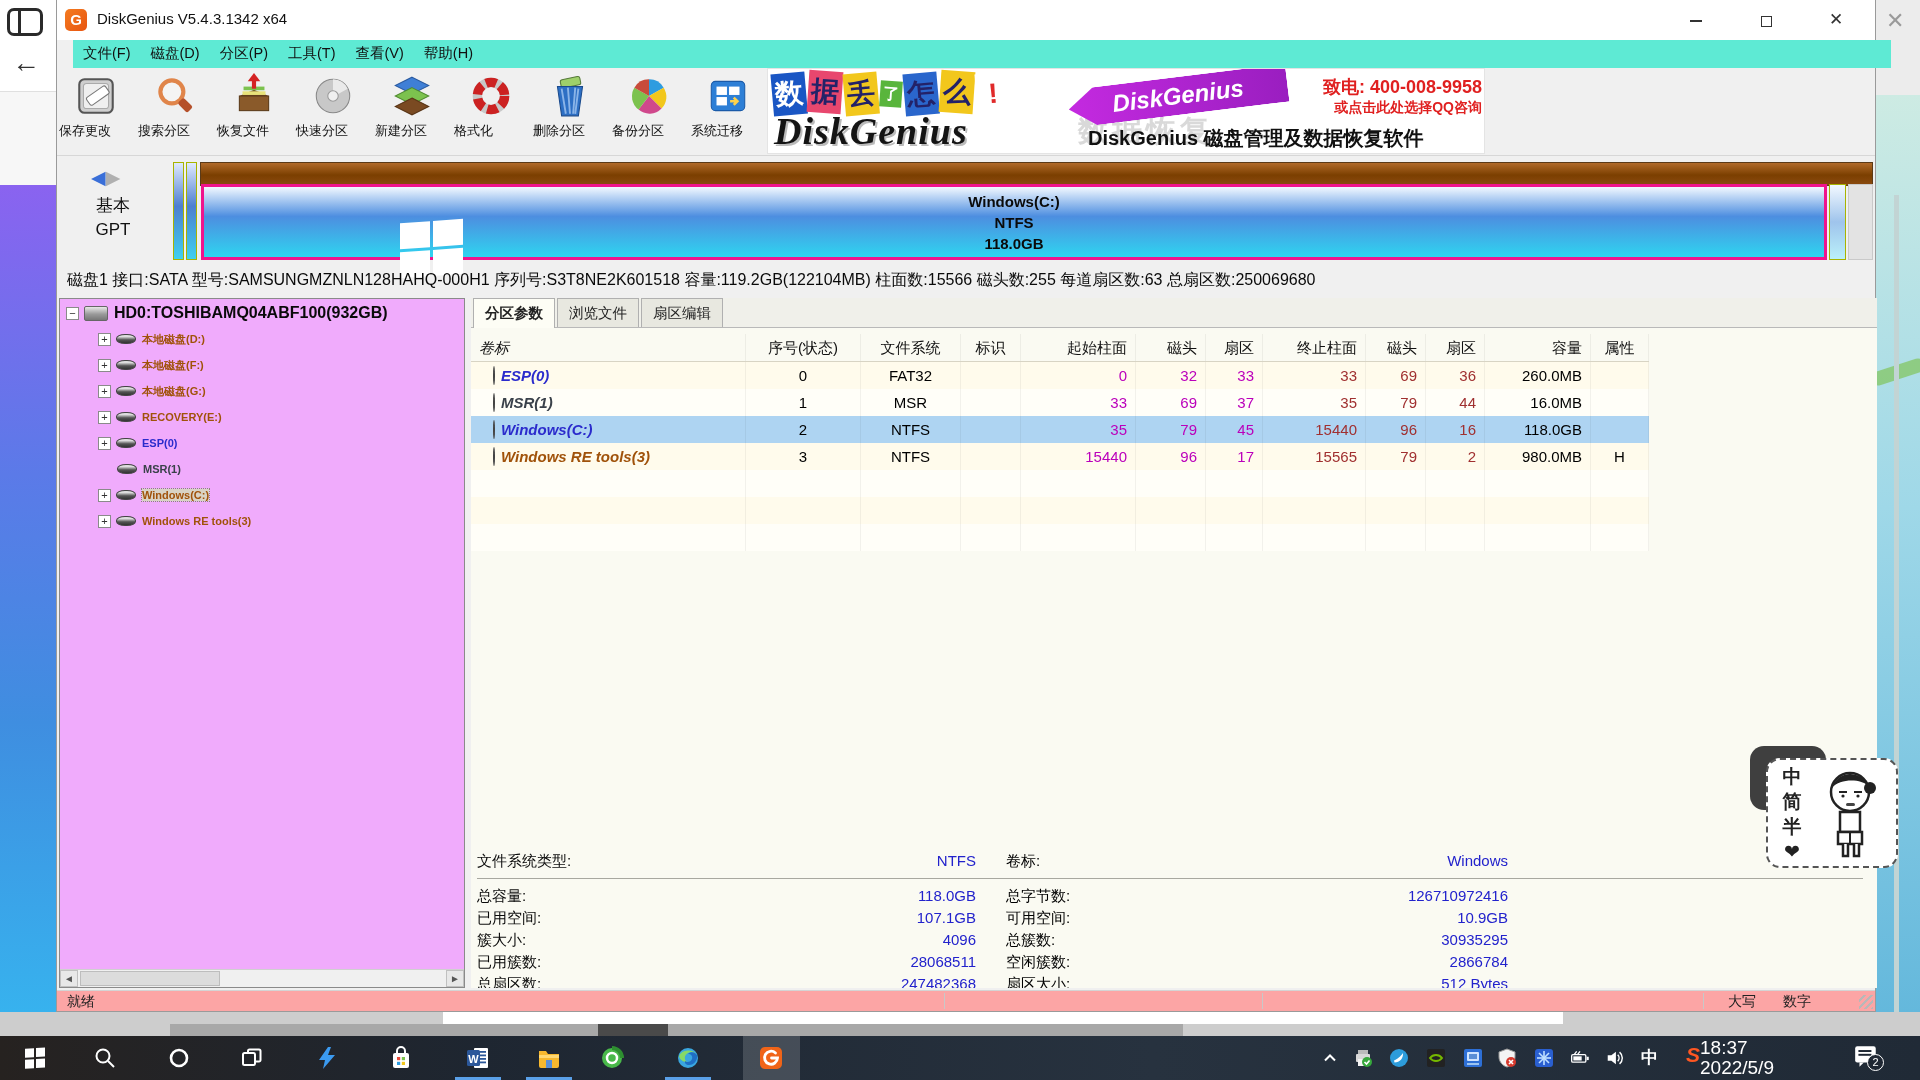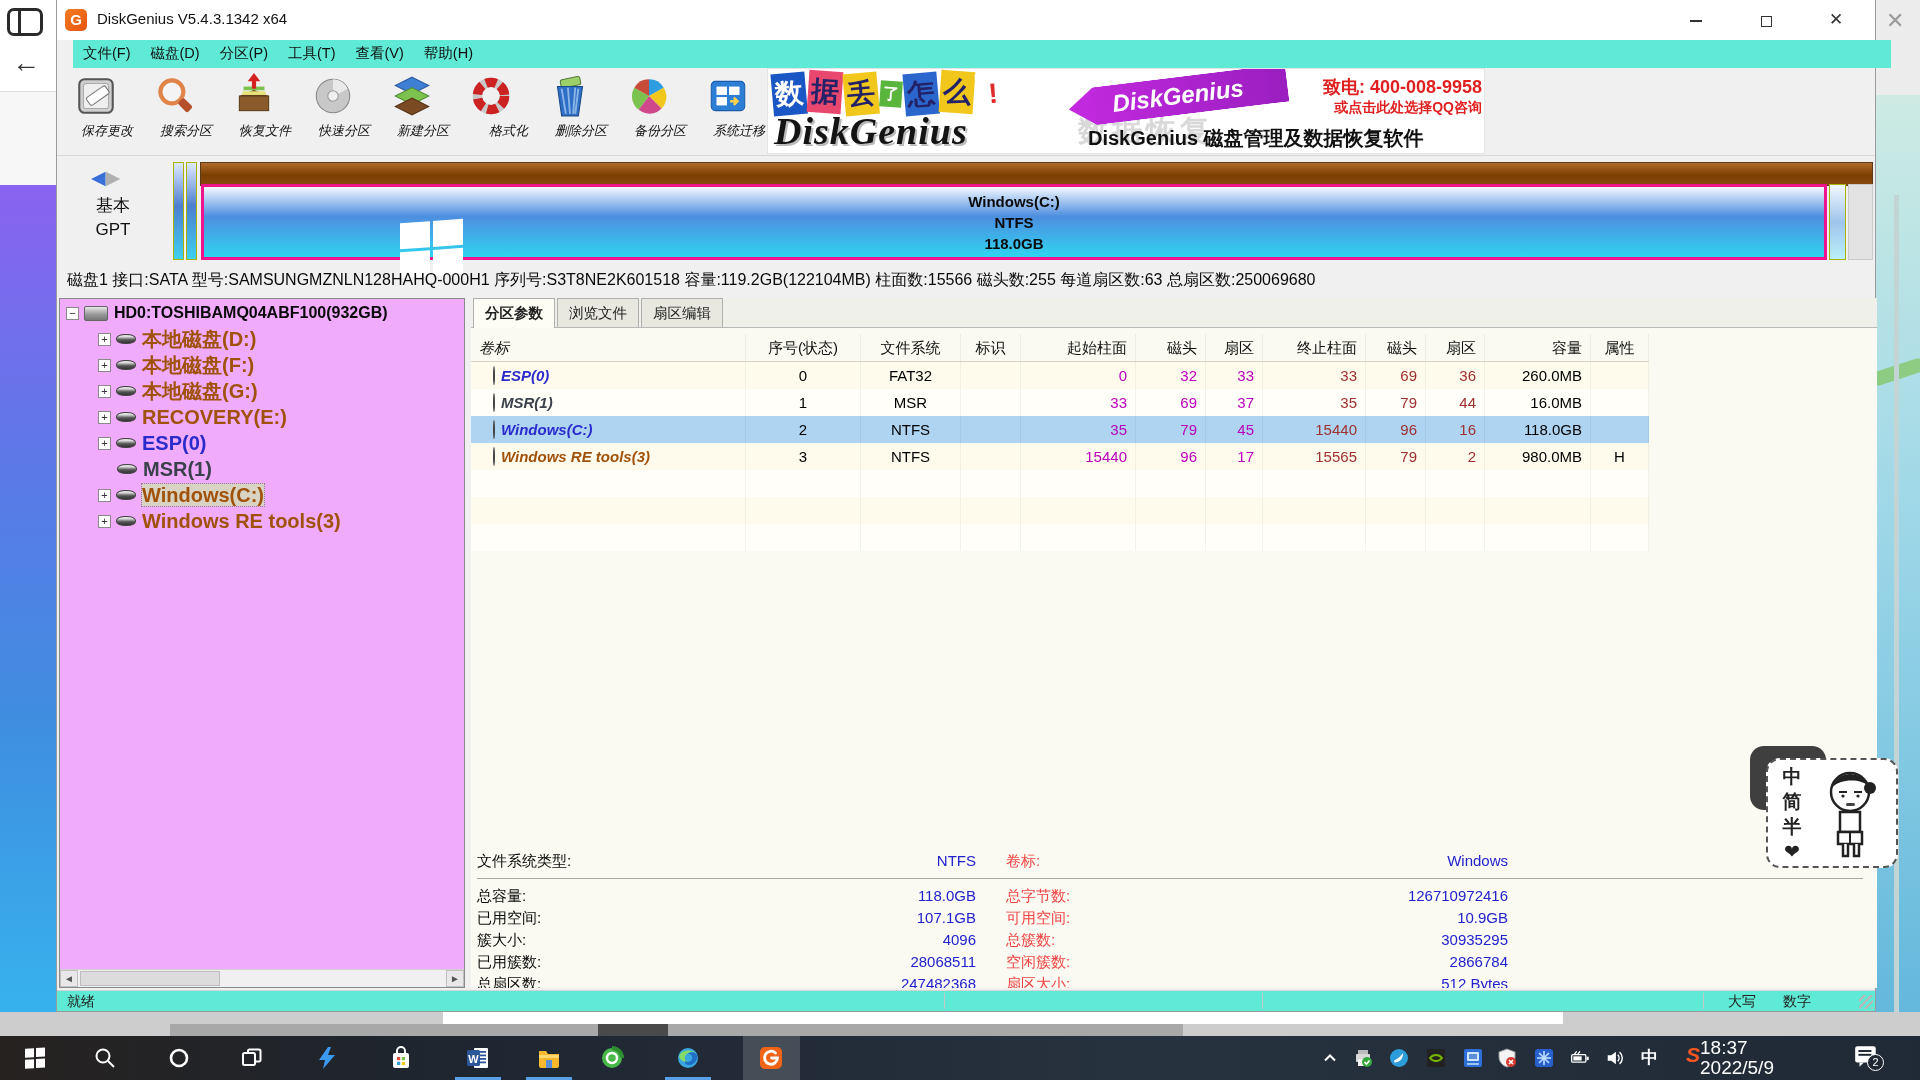--- a/index.html
+++ b/index.html
@@ -34,21 +34,21 @@
   .title-text { position:absolute; left:40px; top:10px; font-size:15px; color:#111; }
   .winctl { position:absolute; top:0; width:58px; height:40px; text-align:center; line-height:40px; font-size:15px; color:#333; }
   .winctl.min { left:1610px; } .winctl.max { left:1680px; } .winctl.cls { left:1750px; font-size:17px; }
   .winctl .maxbox { display:inline-block; width:11px; height:11px; border:1.5px solid #333; vertical-align:middle; }
   .winctl .minbar { display:inline-block; width:12px; height:1.6px; background:#333; vertical-align:middle; }
 
   .menubar { position:absolute; left:16px; top:40px; width:100%; height:28px; background:#5eead4; }
   .menu-item { display:inline-block; padding:4px 10px; font-size:14.5px; color:#111; }
 
   .toolbar { position:absolute; left:0; top:68px; width:100%; height:88px; background:#f0f0f0; border-bottom:1px solid #d7d7d7; }
-  .tbtn { position:absolute; top:3px; width:74px; height:80px; text-align:right; border-radius:3px;font-style:italic; }
+  .tbtn { position:absolute; top:3px; width:74px; height:80px; text-align:left; border-radius:3px; }
   .tbtn .ticon { width:46px; height:46px; margin:2px auto 0; }
   .tbtn .ticon svg { width:46px; height:46px; }
   .tbtn .tlabel { font-size:13px; color:#111; margin-top:3px; white-space:nowrap; }
 
   
   .banner { position:absolute; left:710px; top:0px; width:718px; height:86px; background:#ffffff; overflow:hidden; border:1px solid #e4e4e4; }
   .tiles { position:absolute; left:4px; top:2px; }
   .tile { display:inline-block; width:34px; height:42px; margin-right:2px; font-size:28px; font-weight:bold; text-align:center; line-height:42px; vertical-align:top; }
   .tile:nth-child(odd){ transform:rotate(-5deg) translateY(2px); }
   .tile:nth-child(even){ transform:rotate(4deg); }
@@ -84,21 +84,21 @@
 
   .diskinfo { position:absolute; left:10px; top:270px; width:1800px; height:26px; font-size:16px; color:#0a0a0a; white-space:nowrap; }
 
   
   .treepanel { position:absolute; left:2px; top:298px; width:406px; height:690px; background:#f0abfc; border:1px solid #8a8a8a; overflow:hidden; }
   .tree-item { position:relative; height:26px; line-height:26px; white-space:nowrap; }
   .tree-item .exp { display:inline-block; width:13px; height:13px; border:1px solid #8a8a8a; background:#fff; font-size:11px; line-height:11px; text-align:center; color:#333; vertical-align:middle; margin-right:5px; }
   .tree-item .dico { display:inline-block; vertical-align:middle; margin-right:6px; }
   .dico.disk { width:24px; height:15px; border-radius:2px; background:linear-gradient(180deg,#e8e8e8,#9a9a9a 55%,#777); border:1px solid #666; }
   .dico.part { width:20px; height:10px; border-radius:45%; background:linear-gradient(180deg,#ddd 20%,#555 60%,#333); border:1px solid #444; }
-  .tree-item .tlab { font-weight:bold; font-size:20px; vertical-align:middle; }
+  .tree-item .tlab { font-weight:bold; font-size:11px; vertical-align:middle; }
   .tlab.c-black { color:#0a0a0a; font-size:16px; }
   .tlab.c-brown { color:#a0520a; }
   .tlab.c-blue  { color:#2b2bcc; }
   .tlab.c-dark  { color:#3a414a; }
   .tree-item.sel .tlab { background:#d9d3c4; outline:1px dotted #8a8a7a; }
   .lv0 { padding-left:6px; } .lv1 { padding-left:38px; }
   .tree-hscroll { position:absolute; left:0; bottom:0; width:100%; height:18px; background:#f0f0f0; border-top:1px solid #d0d0d0; }
   .tree-hscroll .arr { position:absolute; top:0; width:18px; height:17px; background:#e8e8e8; border:1px solid #c0c0c0; font-size:10px; line-height:16px; text-align:center; color:#555; }
   .tree-hscroll .arr.l { left:0; } .tree-hscroll .arr.r { right:0; }
   .tree-hscroll .thumb { position:absolute; left:20px; top:1px; width:140px; height:15px; background:#dcdcdc; border:1px solid #bdbdbd; }
@@ -117,27 +117,27 @@
   .c-mag { color:#bb00bb; } .c-dred { color:#a03030; }
   .vol-cell { font-weight:bold; }
   .vol-cell .dico { margin:0 6px 0 14px; }
   .bg-cream { background:#fffbec; } .bg-white { background:#fffef8; } .bg-sel { background:#aed4f2; }
 
   
   .details { position:absolute; left:6px; top:552px; width:1396px; height:436px; overflow:hidden; font-size:15px; }
   .drow { position:relative; height:22px; line-height:22px; }
   .dl  { position:absolute; left:0; color:#0a0a0a; }
   .dlv { position:absolute; left:0; width:499px; text-align:right; color:#2222cc; }
-  .drl { position:absolute; left:529px; color:#ef4444; }
+  .drl { position:absolute; left:529px; color:#000000; }
   .drv { position:absolute; left:529px; width:502px; text-align:right; color:#2222cc; }
   .dsep { height:13px; position:relative; }
   .dsep::after { content:""; position:absolute; left:0; right:10px; top:6px; border-top:1px solid #a8a8a0; }
 
   
-  .statusbar { position:absolute; left:0; top:990px; width:100%; height:21px; background:#5eead4; border-top:1px solid #d4d4d4; font-size:14px; color:#222; }
+  .statusbar { position:absolute; left:0; top:990px; width:100%; height:21px; background:#fca5a5; border-top:1px solid #d4d4d4; font-size:14px; color:#222; }
   .sb-ready { position:absolute; left:10px; top:2px; }
   .sb-div { position:absolute; top:2px; width:1px; height:16px; background:#c8c8c8; }
   .sb-caps { position:absolute; left:1671px; top:2px; } .sb-num { position:absolute; left:1726px; top:2px; }
   .sb-grip { position:absolute; right:2px; bottom:2px; width:14px; height:14px;
     background:repeating-linear-gradient(135deg,transparent 0 3px,#b8b8b8 3px 5px); }
 
   
   .taskbar { position:absolute; left:0; top:1036px; width:1920px; height:44px;
     background:linear-gradient(90deg,#262220 0%,#1e2631 25%,#27323f 60%,#202a36 100%); }
   .tapp { position:absolute; top:10px; width:24px; height:24px; }

